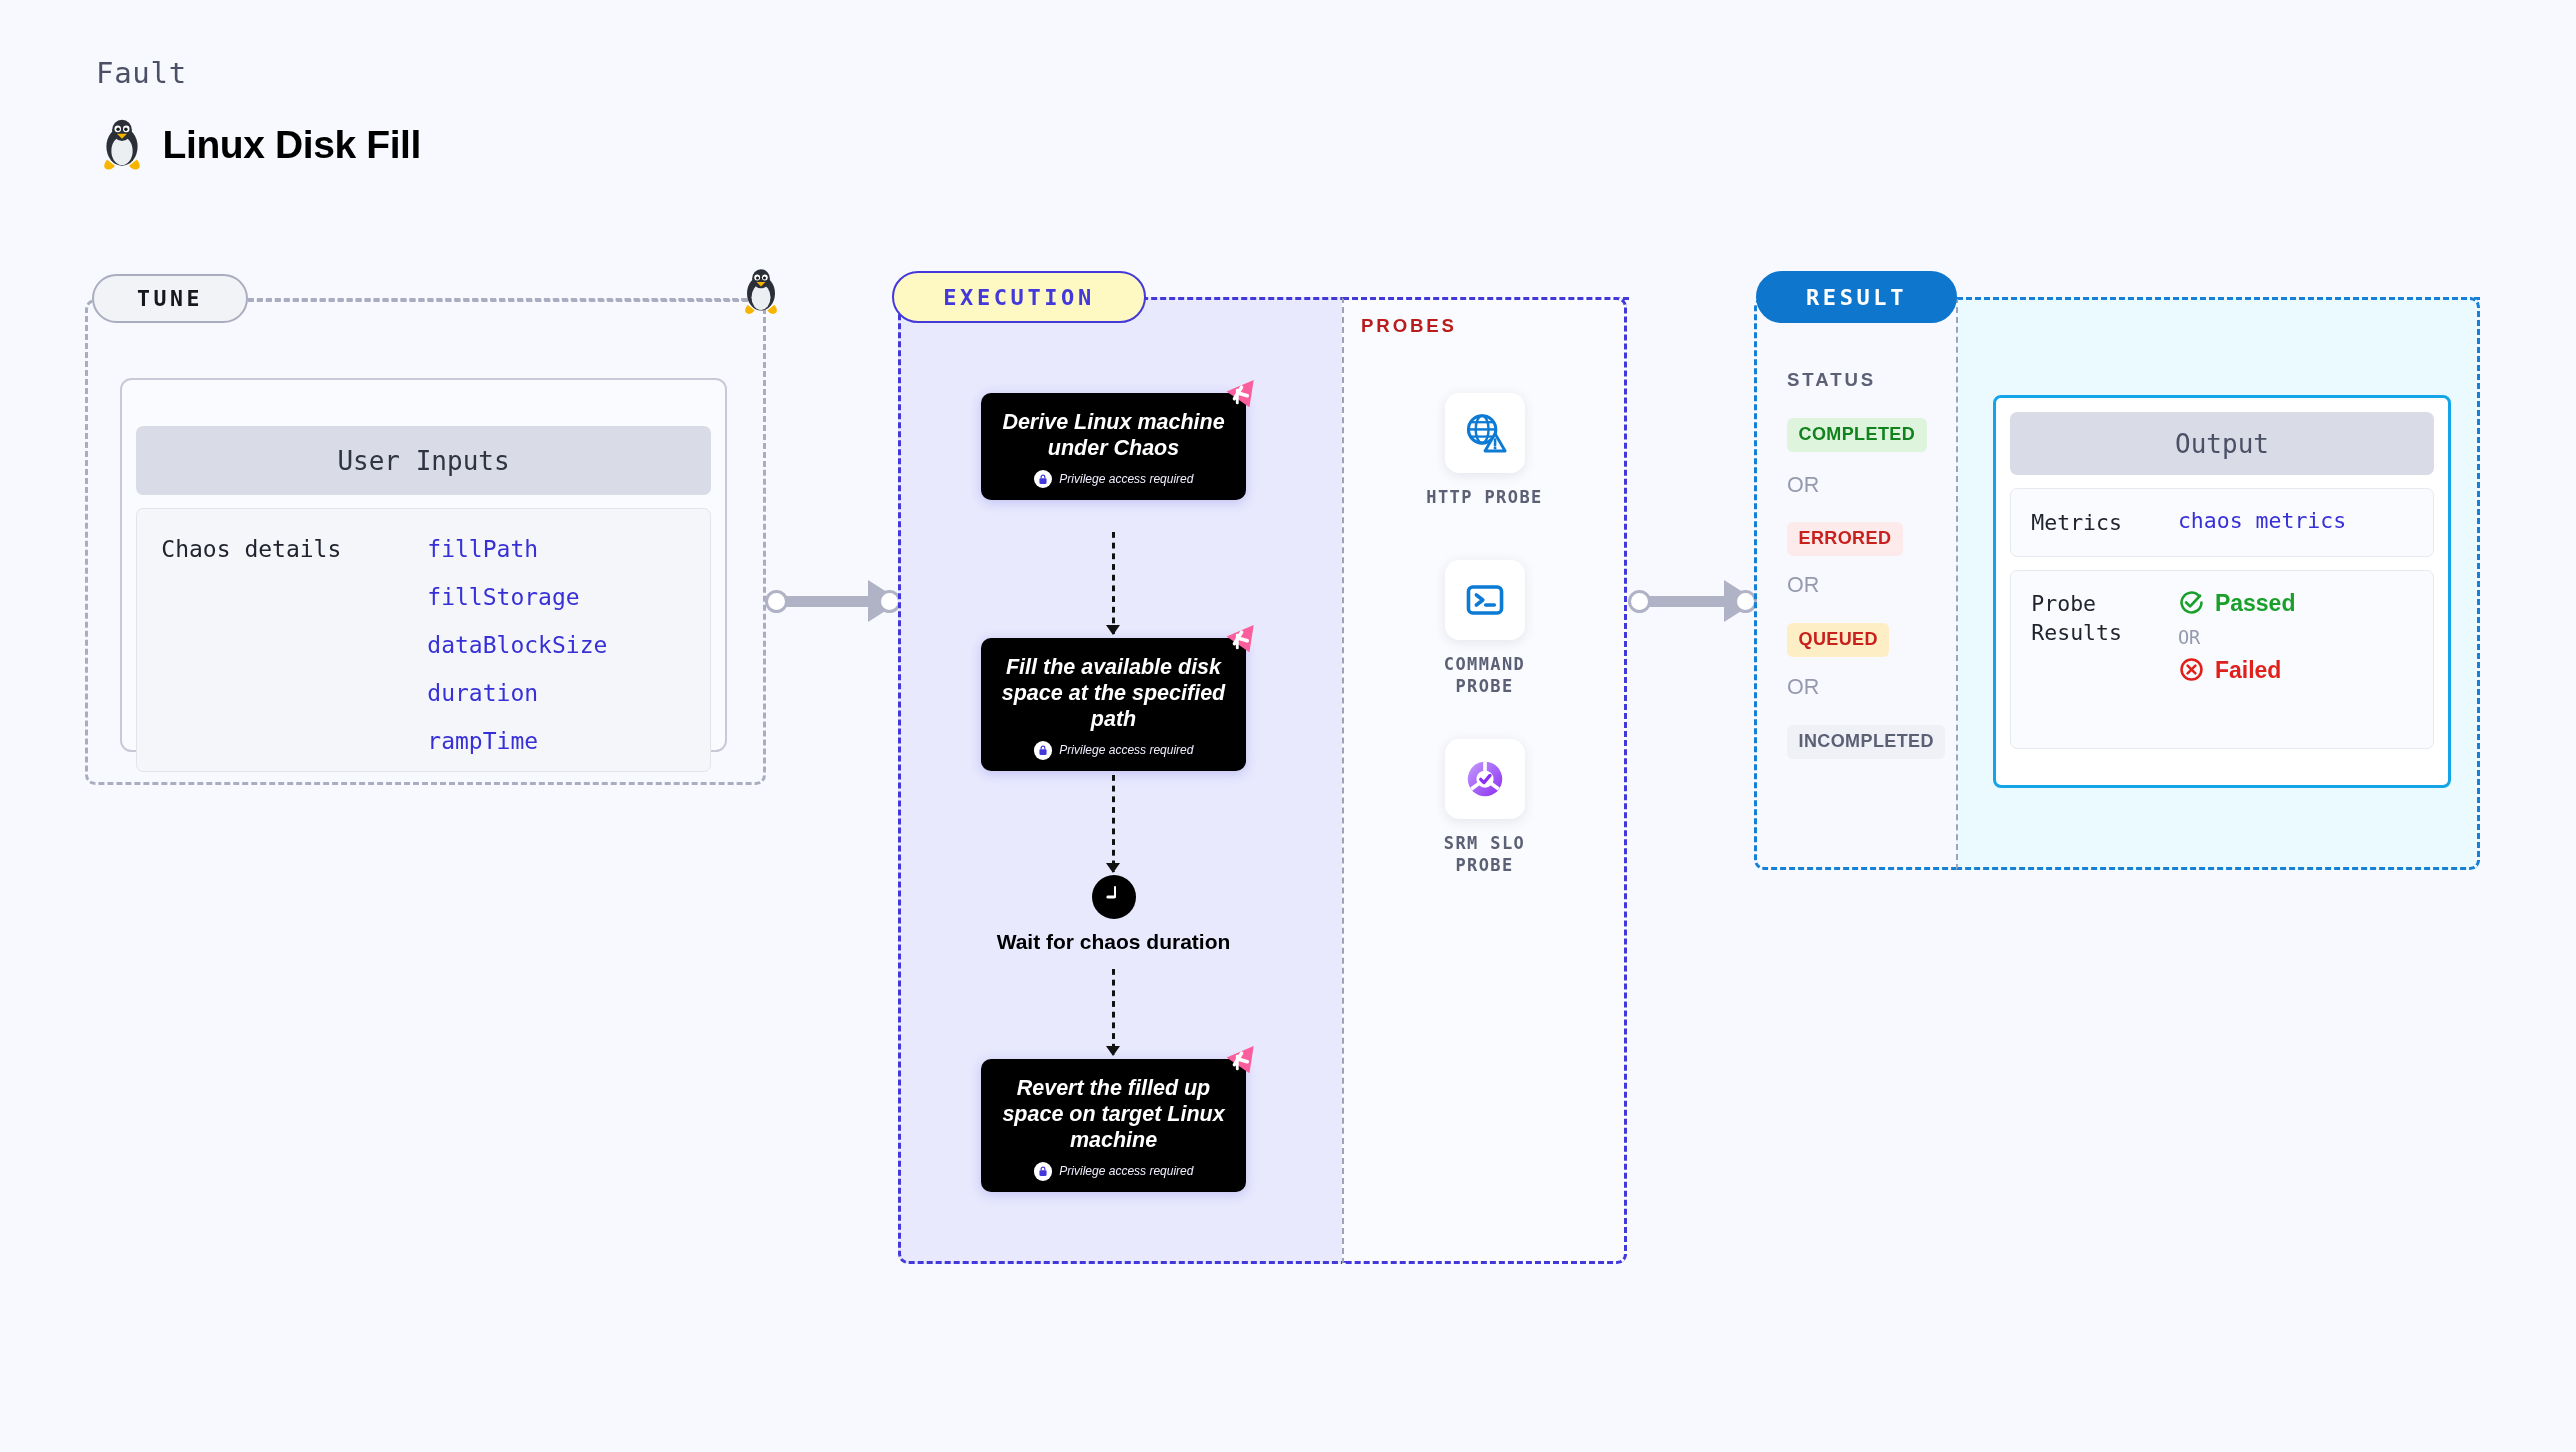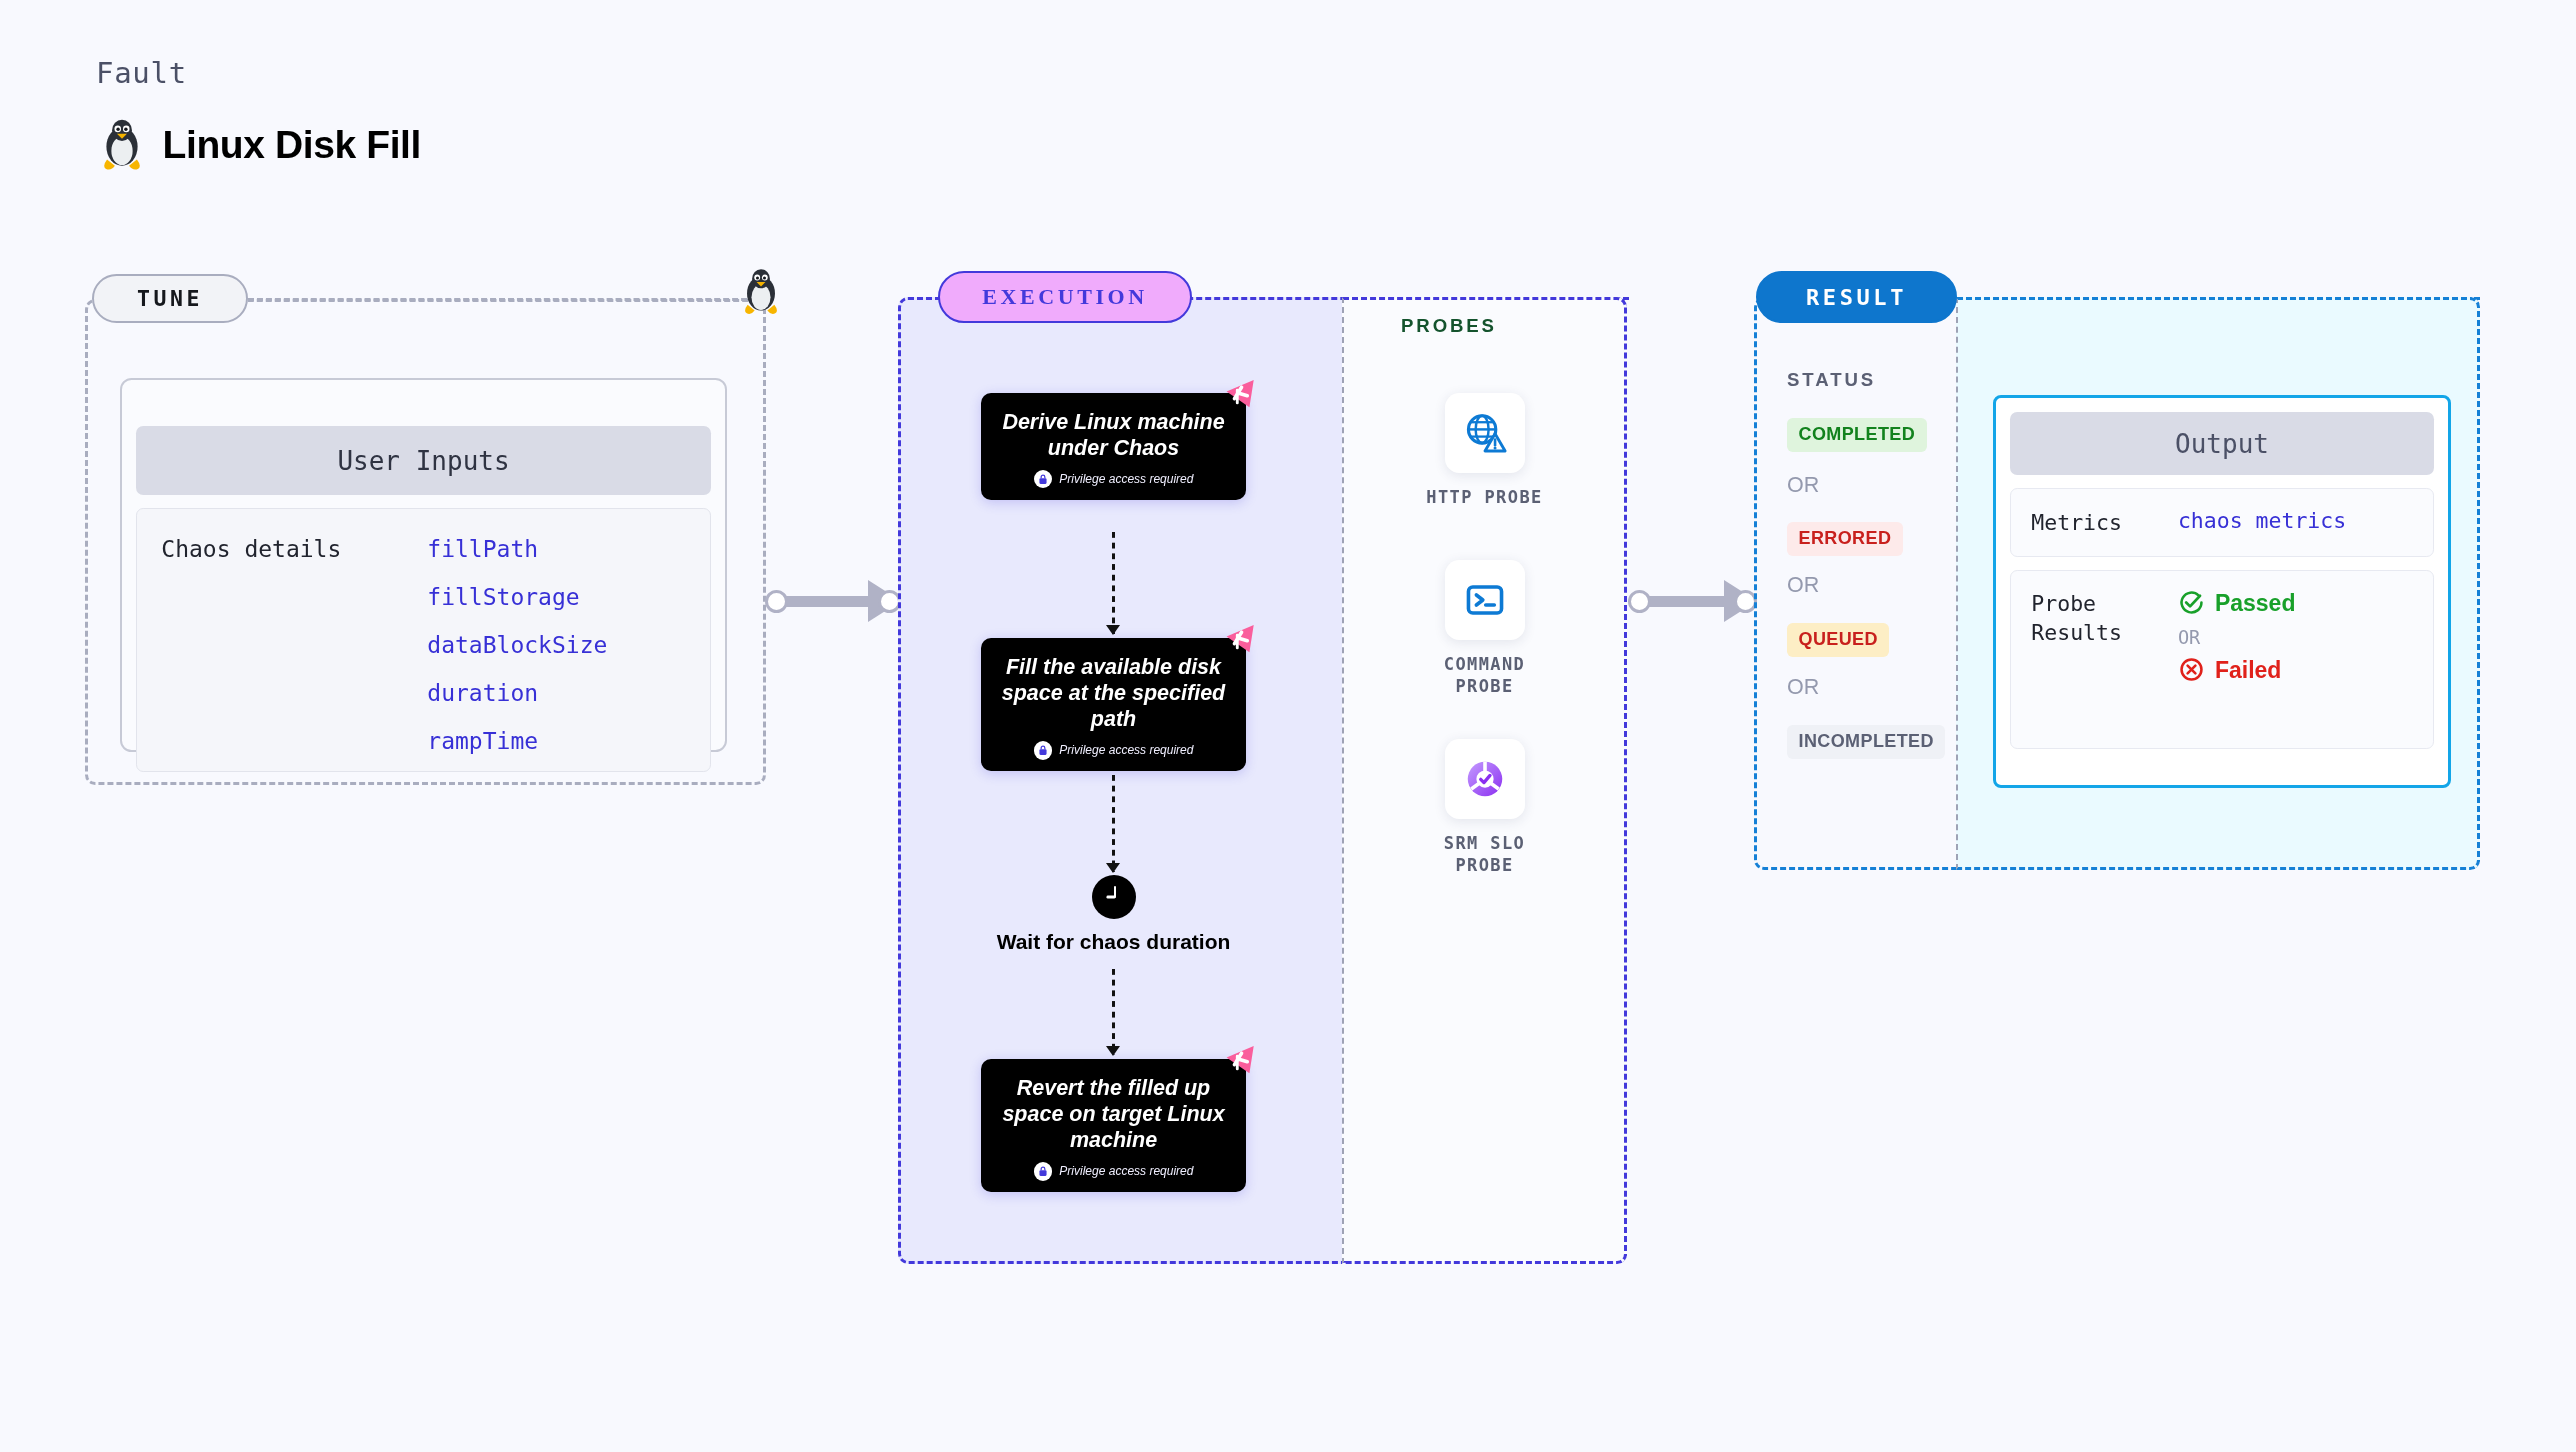--- a/index.html
+++ b/index.html
@@ -27,22 +27,22 @@
   .pill {
     position: absolute; display: flex; align-items: center; justify-content: center;
     border-radius: 716px; font-family: "DejaVu Sans Mono", monospace;
     font-weight: 700; letter-spacing: 3.6px; z-index: 30;
   }
   .pill-tune {
     left: 92px; top: 274px; width: 156px; height: 49px;
     background: #f2f3f7; border: 2.1px solid #a9adbf; color: #16181d; font-size: 21.5px;
   }
   .pill-exec {
-    left: 938px; top: 271px; width: 254px; height: 52px;
-    background: #f0abfc; border: 2.9px solid #4339db; color: #4339db; font-size: 22px; font-family: Liberation Serif, serif;
+    left: 892px; top: 271px; width: 254px; height: 52px;
+    background: #fef9c3; border: 2.9px solid #4339db; color: #4339db; font-size: 22px;
   }
   .pill-result {
     left: 1756px; top: 271px; width: 201px; height: 52px;
     background: #0e76cd; border: 2.1px solid #0e76cd; color: #ffffff; font-size: 22px;
   }
 
   
   .region { position: absolute; border-radius: 10px; }
   .region-tune {
     left: 85px; top: 299px; width: 681px; height: 486px;
@@ -129,21 +129,21 @@
     content: ""; position: absolute; left: -5.7px; bottom: -1.4px;
     border-left: 7.2px solid transparent; border-right: 7.2px solid transparent; border-top: 10.7px solid #111;
   }
   .conn1 { top: 532px; height: 102px; }
   .conn2 { top: 775px; height: 97px; }
   .conn3 { top: 969px; height: 86px; }
 
   
   .probes-label {
     position: absolute; left: 1361px; top: 315px;
-    font-size: 18.6px; font-weight: 700; letter-spacing: 2.9px; color: #14532d; margin-left: 40px;
+    font-size: 18.6px; font-weight: 700; letter-spacing: 2.9px; color: #b91c1c;
   }
   .probe { position: absolute; width: 143px; text-align: center; }
   .probe-tile {
     width: 80px; height: 80px; margin: 0 auto; background: #fff; border-radius: 14.3px;
     display: flex; align-items: center; justify-content: center;
     box-shadow: 0 2.9px 11.5px rgba(40,50,90,.10);
   }
   .probe-name {
     margin-top: 13px; font-family: "DejaVu Sans Mono", monospace; font-size: 17px;
     letter-spacing: 1.4px; color: #5b6074; font-weight: 700; line-height: 1.3;

